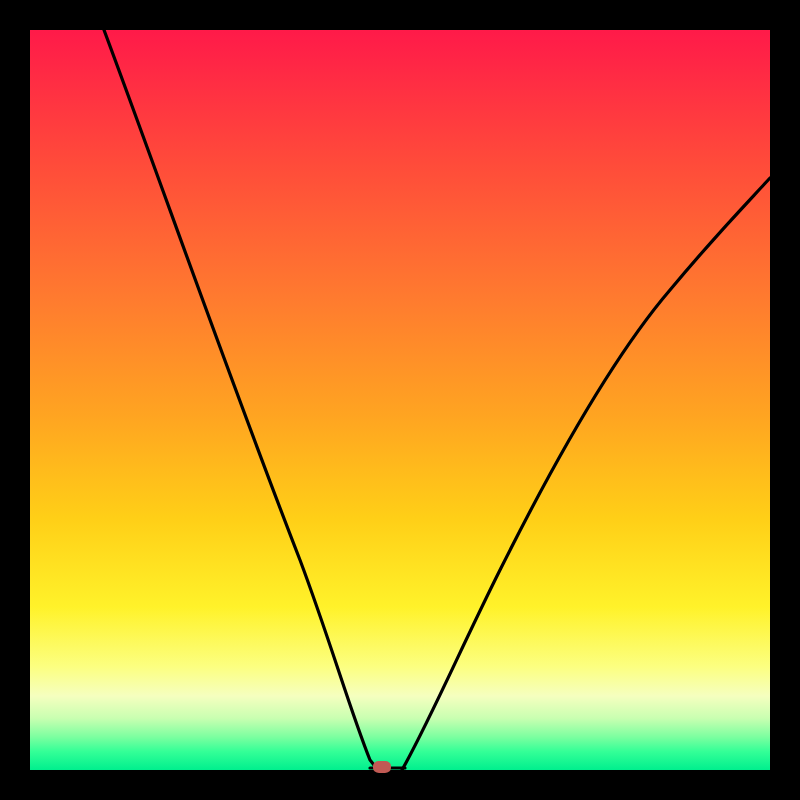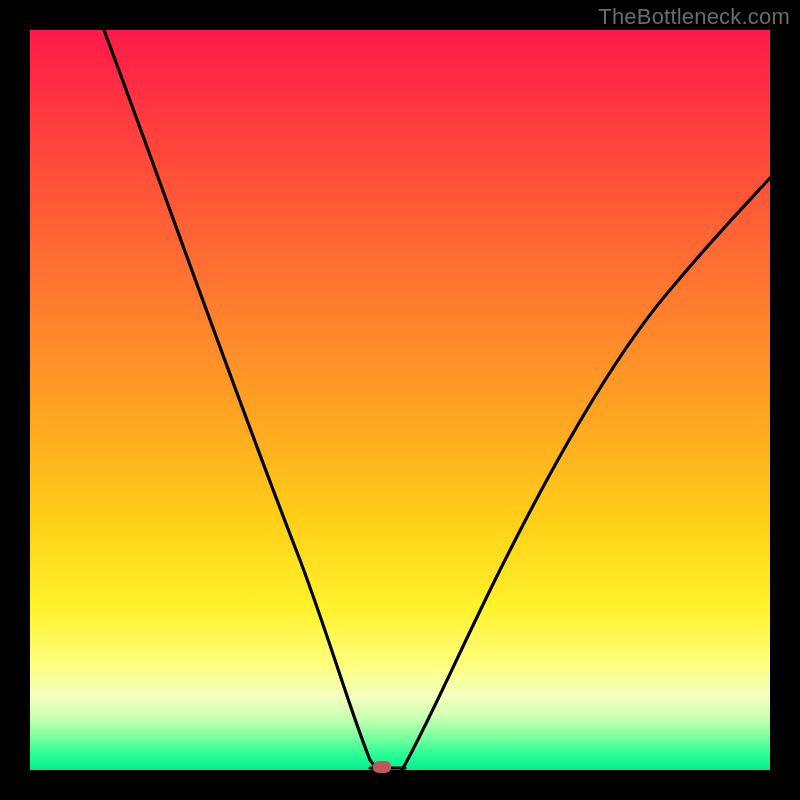--- a/index.html
+++ b/index.html
@@ -83,14 +83,13 @@
 
       <path d="M 372 740
                C 400 690, 430 620, 470 540
                C 520 440, 580 330, 640 260
                C 690 200, 720 170, 740 148" fill="none" stroke="#000" stroke-width="3.2" stroke-linecap="round"></path>
     </svg>
 
     <div class="marker" style="left:352px; top:737px;"></div>
   </div>
 
-  <div class="watermark">TheBottleneck.com</div>
 </div>
 
 </body></html>

